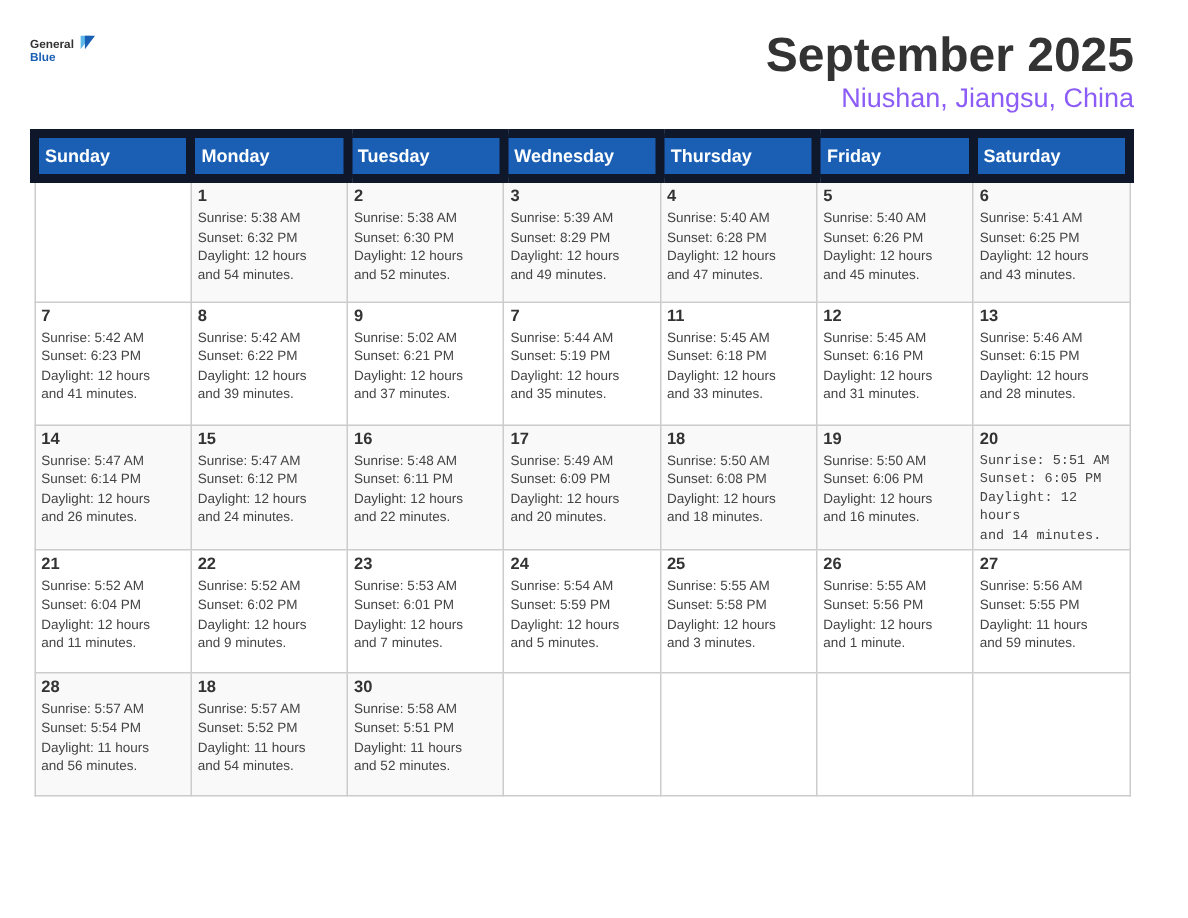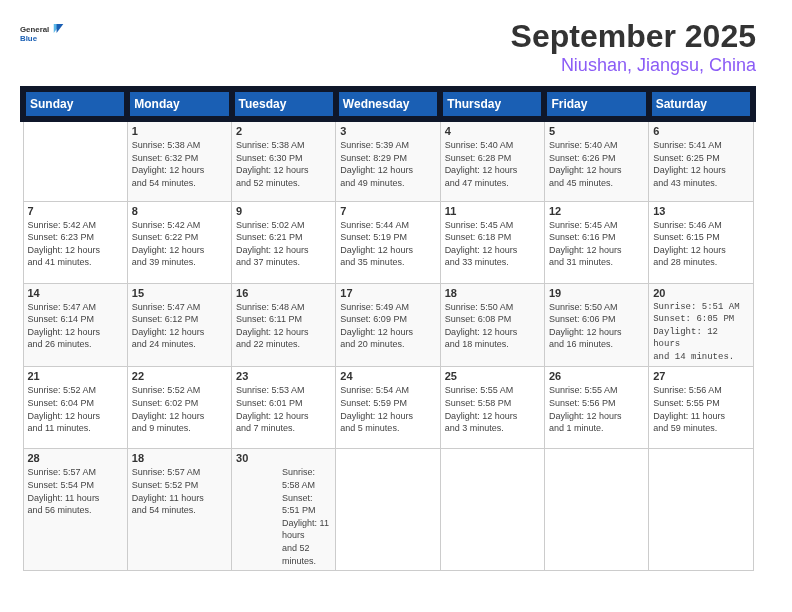--- a/index.html
+++ b/index.html
@@ -325,21 +325,21 @@
           </td>
           <td>
             <span class="day-num">18</span>
             <div class="cell-content" style="white-space: pre-line;">Sunrise: 5:57 AM
 Sunset: 5:52 PM
 Daylight: 11 hours
 and 54 minutes.</div>
           </td>
           <td>
             <span class="day-num">30</span>
-            <div class="cell-content" style="white-space: pre-line; margin-left: 46px;">Sunrise: 5:58 AM
+            <div class="cell-content" style="white-space: pre-line;">Sunrise: 5:58 AM
 Sunset: 5:51 PM
 Daylight: 11 hours
 and 52 minutes.</div>
           </td>
           <td class="empty-cell"></td>
           <td class="empty-cell"></td>
           <td class="empty-cell"></td>
           <td class="empty-cell"></td>
         </tr>
       </tbody>

